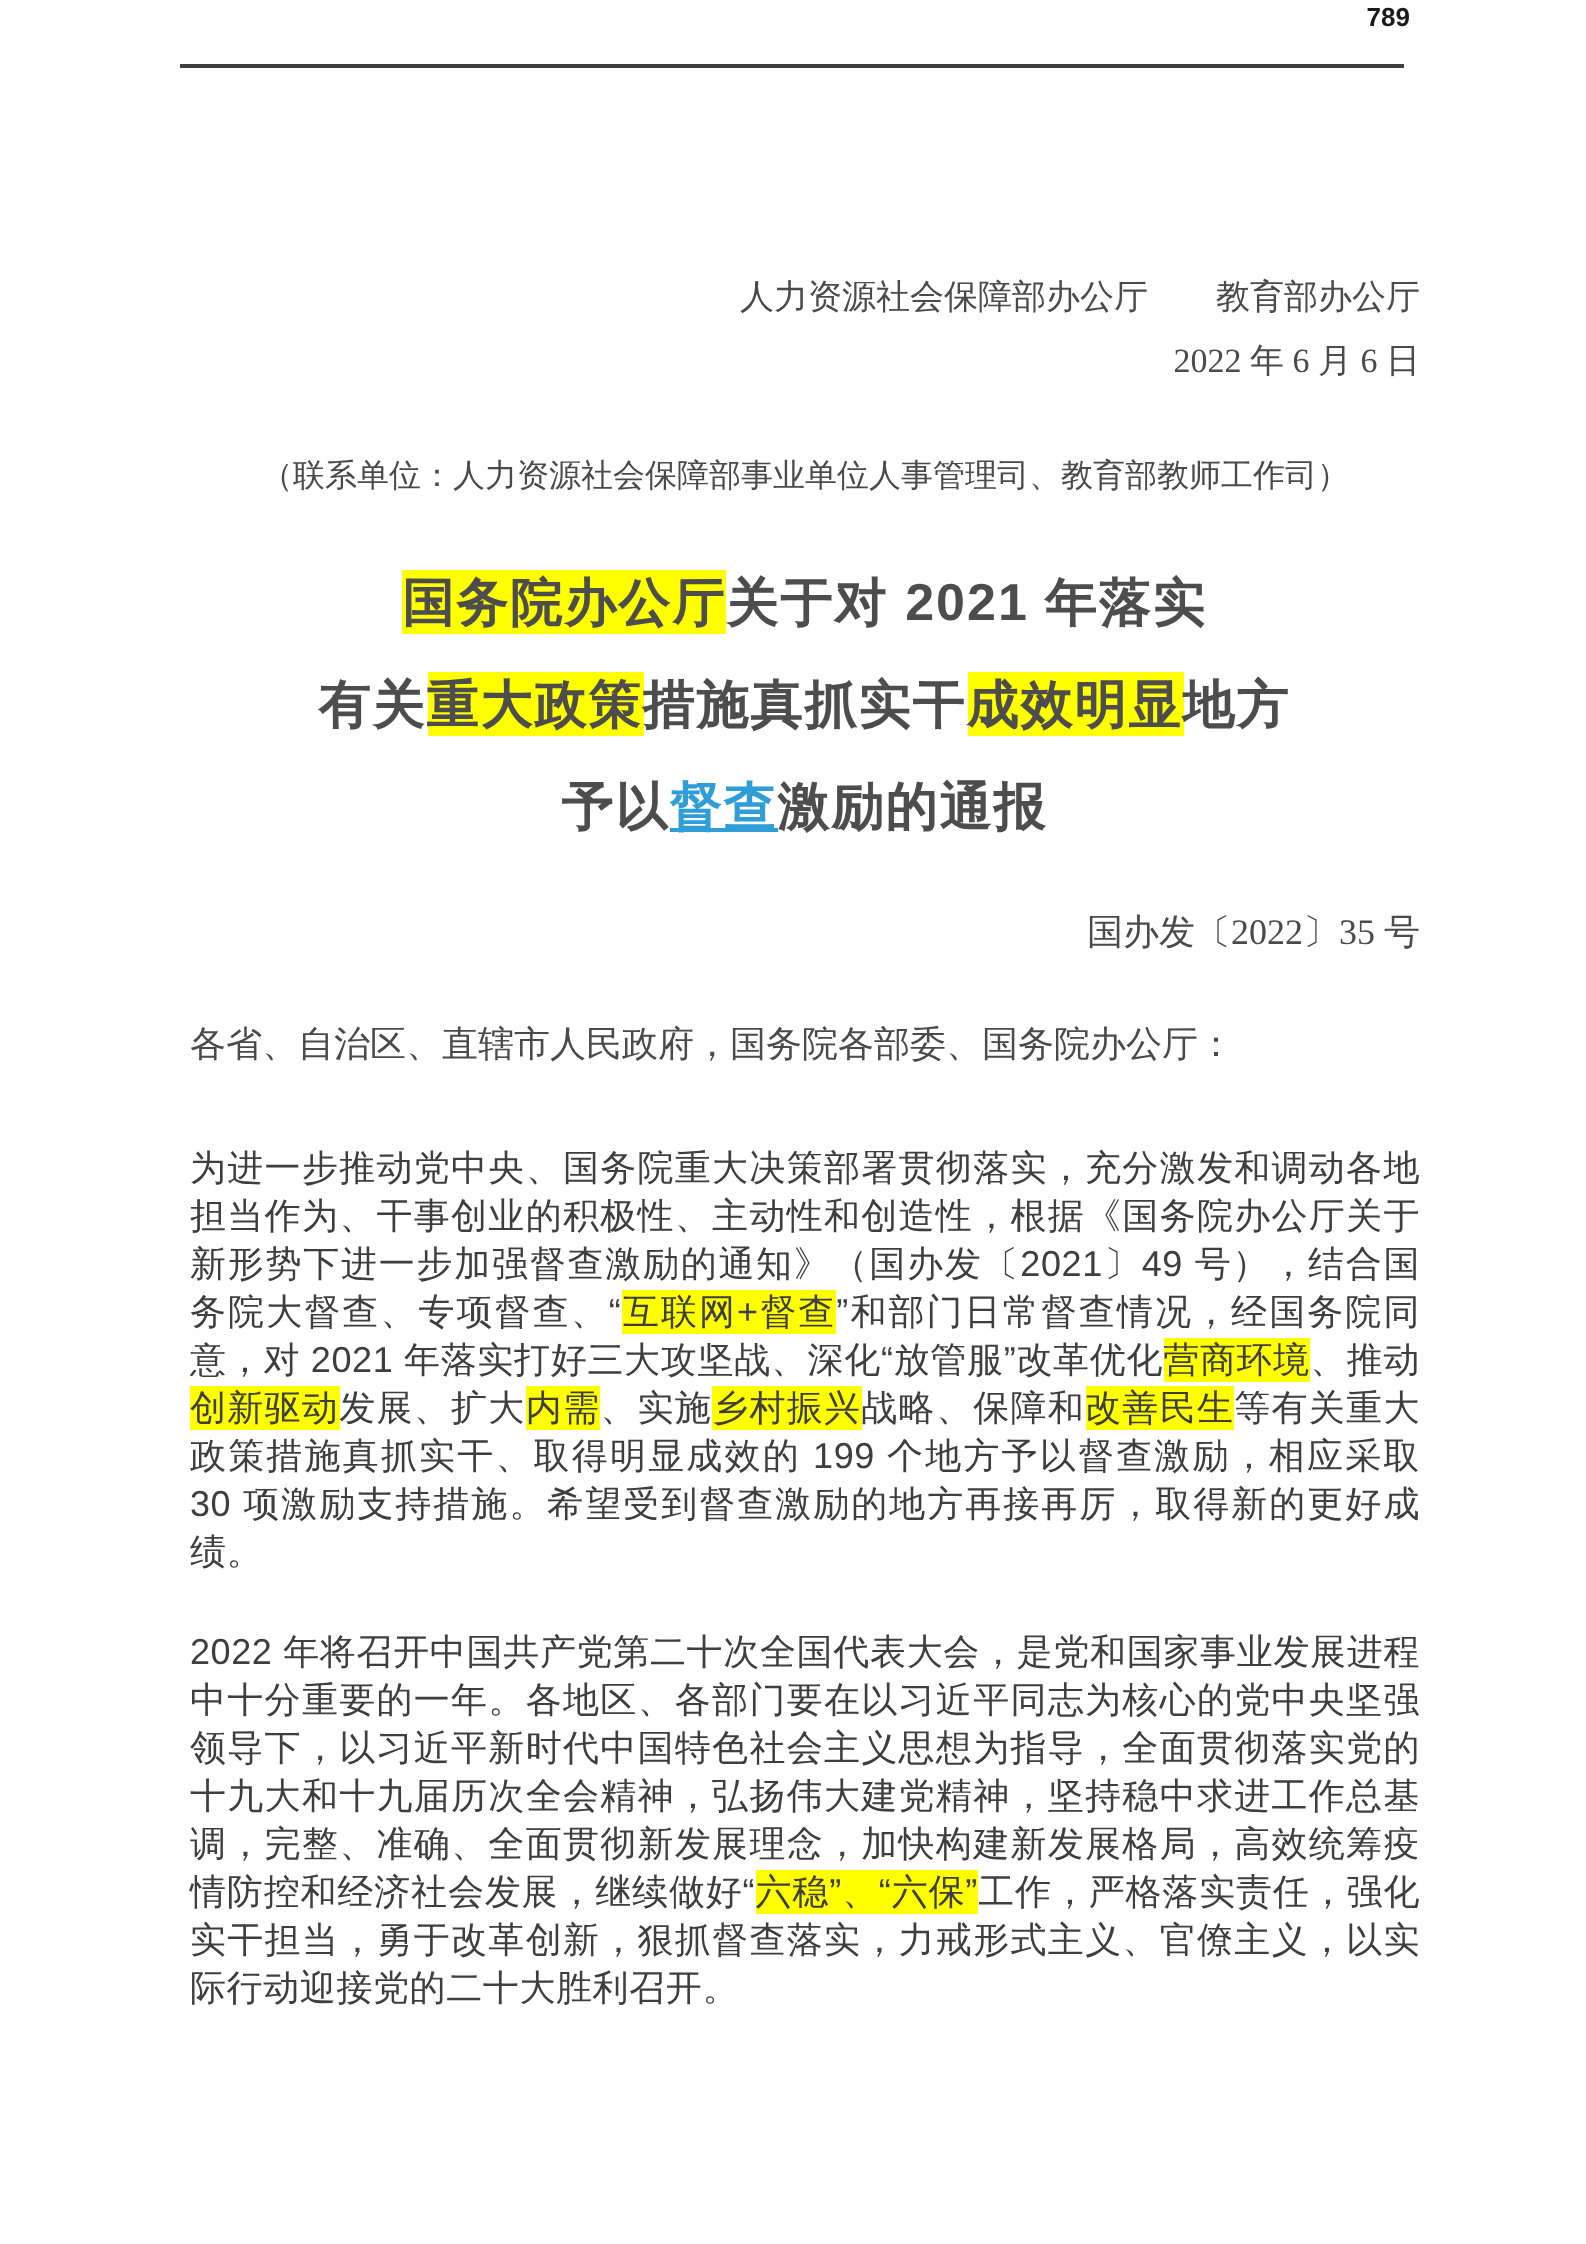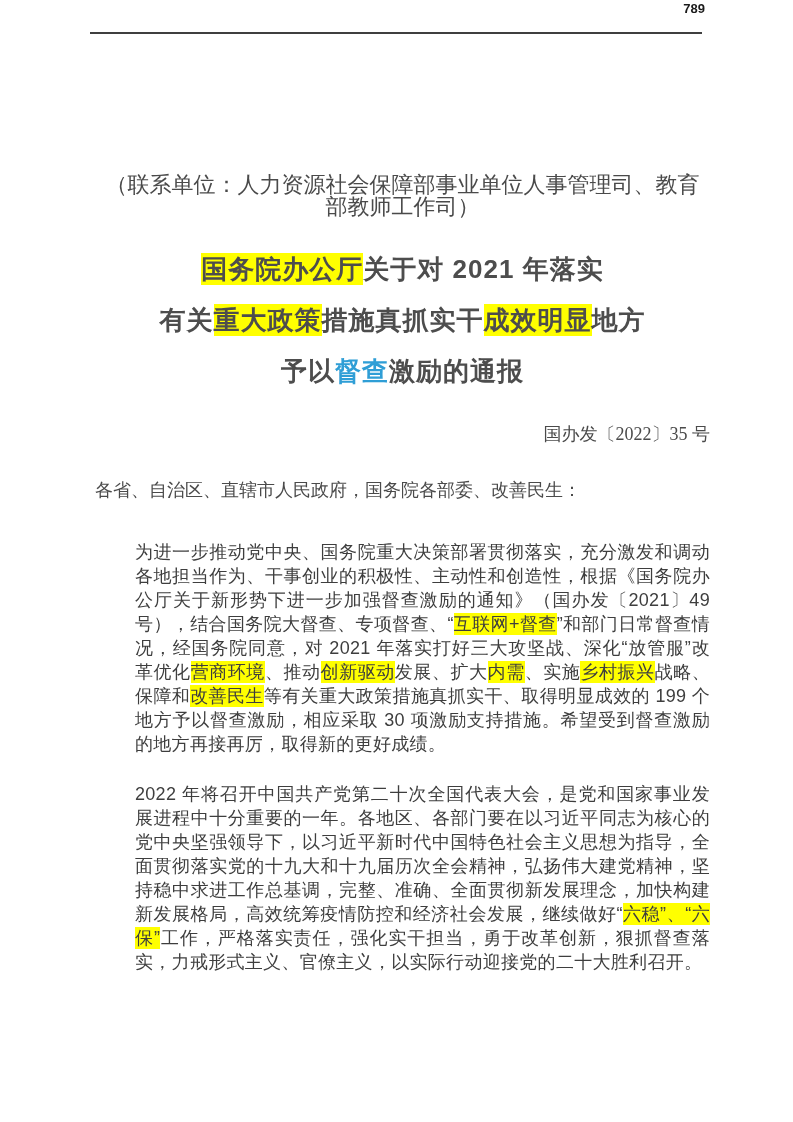--- a/index.html
+++ b/index.html
@@ -37,71 +37,72 @@
     height: 0;
     border-top: 2px solid var(--rule);
   }
   .content { padding: 138px 83px 0 95px; }
   .serif {
     font-family: "Liberation Serif", "DejaVu Serif", serif;
     color: var(--serif-text);
   }
   .issuers  { text-align: right;  font-size: 17px; line-height: 22px; }
   .date     { text-align: right;  font-size: 17px; line-height: 22px; margin-top: 10px; }
-  .contact  { text-align: center; font-size: 22px; line-height: 22px; margin-top: 36px; }
+  .contact  { text-align: center; font-size: 16px; line-height: 22px; margin-top: 36px; }
   .title-block { margin-top: 30px; }
   .title-line {
     text-align: center;
     font-weight: 700;
     font-size: 26px;
     line-height: 42px;
     color: var(--title-text);
     letter-spacing: 1px;
   }
   .title-line + .title-line { margin-top: 9px; }
   .doc-number { text-align: right; font-size: 18px; line-height: 24px; margin-top: 30px; }
   .salutation { font-size: 18px; line-height: 24px; margin-top: 32px; }
   .para {
     font-size: 18px;
     line-height: 24px;
     text-align: justify;
     color: var(--body-text);
     letter-spacing: 0.3px;
-    margin-left: 40px;
   }
   .para1 { margin-top: 38px; }
   .para2 { margin-top: 26px; }
   .attachment { font-size: 18px; line-height: 24px; margin-top: 32px; }
   .hl { background: var(--hl); padding: 1px 0; }
-  .doclink { color: var(--link); cursor: pointer; text-align: right; }
+  .doclink { color: var(--link); text-decoration: underline; cursor: pointer; text-align: right; }
 </style>
 </head>
 <body>
 
 <div class="page">
 
   <div class="page-number">789</div>
 
   <div class="top-rule"></div>
 
   <div class="content">
 
+    <div class="issuers serif">人力资源社会保障部办公厅　　教育部办公厅</div>
 
+    <div class="date serif">2022 年 6 月 6 日</div>
 
     <div class="contact serif">（联系单位：人力资源社会保障部事业单位人事管理司、教育部教师工作司）</div>
 
     <div class="title-block">
       <div class="title-line"><span class="hl">国务院办公厅</span><span>关于对 2021 年落实</span></div>
       <div class="title-line"><span>有关</span><span class="hl">重大政策</span><span>措施真抓实干</span><span class="hl">成效明显</span><span>地方</span></div>
       <div class="title-line"><span>予以</span><span class="doclink">督查</span><span>激励的通报</span></div>
     </div>
 
     <div class="doc-number serif">国办发〔2022〕35 号</div>
 
-    <div class="salutation serif">各省、自治区、直辖市人民政府，国务院各部委、改善民生：</div>
+    <div class="salutation serif">各省、自治区、直辖市人民政府，国务院各部委、国务院办公厅：</div>
 
     <div class="para para1"><span>为进一步推动党中央、国务院重大决策部署贯彻落实，充分激发和调动各地担当作为、干事创业的积极性、主动性和创造性，根据《国务院办公厅关于新形势下进一步加强督查激励的通知》（国办发〔2021〕49 号），结合国务院大督查、专项督查、“</span><span class="hl">互联网+督查</span><span>”和部门日常督查情况，经国务院同意，对 2021 年落实打好三大攻坚战、深化“放管服”改革优化</span><span class="hl">营商环境</span><span>、推动</span><span class="hl">创新驱动</span><span>发展、扩大</span><span class="hl">内需</span><span>、实施</span><span class="hl">乡村振兴</span><span>战略、保障和</span><span class="hl">改善民生</span><span>等有关重大政策措施真抓实干、取得明显成效的 199 个地方予以督查激励，相应采取 30 项激励支持措施。希望受到督查激励的地方再接再厉，取得新的更好成绩。</span></div>
 
     <div class="para para2"><span>2022 年将召开中国共产党第二十次全国代表大会，是党和国家事业发展进程中十分重要的一年。各地区、各部门要在以习近平同志为核心的党中央坚强领导下，以习近平新时代中国特色社会主义思想为指导，全面贯彻落实党的十九大和十九届历次全会精神，弘扬伟大建党精神，坚持稳中求进工作总基调，完整、准确、全面贯彻新发展理念，加快构建新发展格局，高效统筹疫情防控和经济社会发展，继续做好“</span><span class="hl">六稳”、“六保”</span><span>工作，严格落实责任，强化实干担当，勇于改革创新，狠抓督查落实，力戒形式主义、官僚主义，以实际行动迎接党的二十大胜利召开。</span></div>
 
 
   </div>
 </div>
 
 </body></html>

